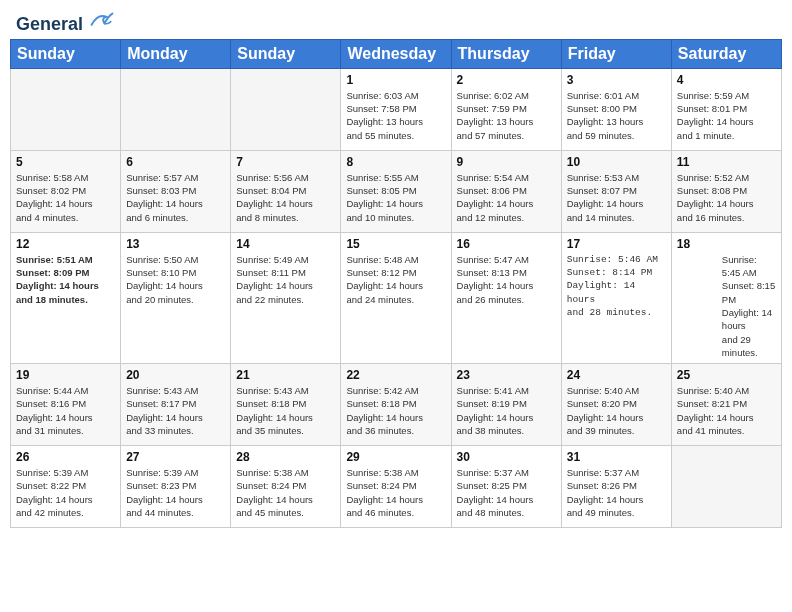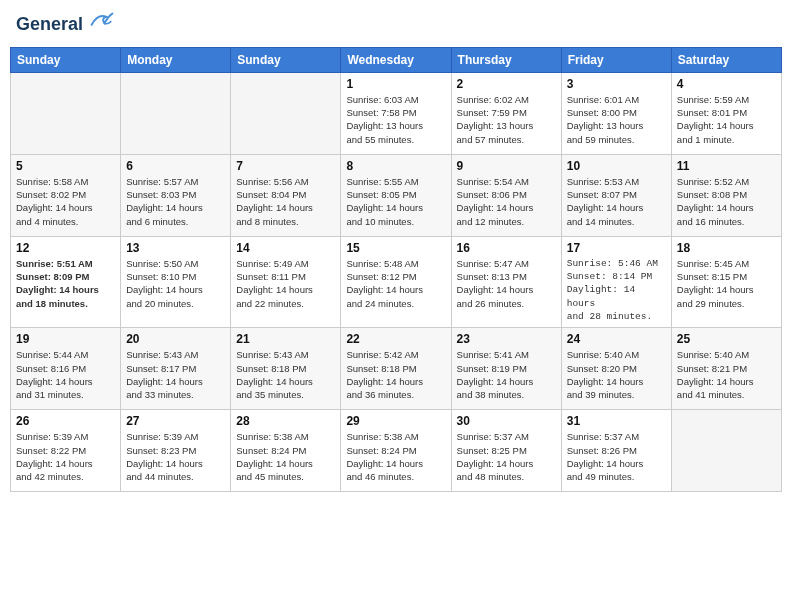--- a/index.html
+++ b/index.html
@@ -7,21 +7,20 @@
       font-family: Arial, sans-serif;
       background: #fff;
       width: 792px;
       min-height: 612px;
       padding: 10px;
     }
     .header {
       display: flex;
       justify-content: space-between;
       align-items: flex-end;
-      margin-bottom: 8px;
       padding: 4px 6px;
     }
     .logo {
       display: flex;
       align-items: center;
     }
     .logo-text {
       font-size: 18px;
       font-weight: bold;
       color: #1a3a5c;
@@ -46,21 +45,21 @@
       color: #444;
     }
     .calendar {
       width: 100%;
       border-collapse: collapse;
       border: 1px solid #ccc;
     }
     .calendar th {
       background-color: #3a7bd5;
       color: #fff;
-      font-size: 12px;
+      font-size: 16px;
       font-weight: bold;
       padding: 5px 6px;
       text-align: left;
       border: 1px solid #2a5fb5;
     }
     .calendar td {
       width: 14.28%;
       vertical-align: top;
       padding: 4px 5px;
       border: 1px solid #ccc;
@@ -244,21 +243,21 @@
         </td>
         <td>
           <span class="day-num">17</span>
           <div class="day-info" style="white-space: pre-line; font-family: Liberation Mono, monospace;">Sunrise: 5:46 AM
 Sunset: 8:14 PM
 Daylight: 14 hours
 and 28 minutes.</div>
         </td>
         <td>
           <span class="day-num">18</span>
-          <div class="day-info" style="white-space: pre-line;">Sunrise: 5:45 AM
+          <div class="day-info" style="white-space: pre-line; margin-left: 45px;">Sunrise: 5:45 AM
 Sunset: 8:15 PM
 Daylight: 14 hours
 and 29 minutes.</div>
         </td>
       </tr>
       <tr class="week-row">
         <td>
           <span class="day-num">19</span>
           <div class="day-info" style="white-space: pre-line;">Sunrise: 5:44 AM
 Sunset: 8:16 PM

